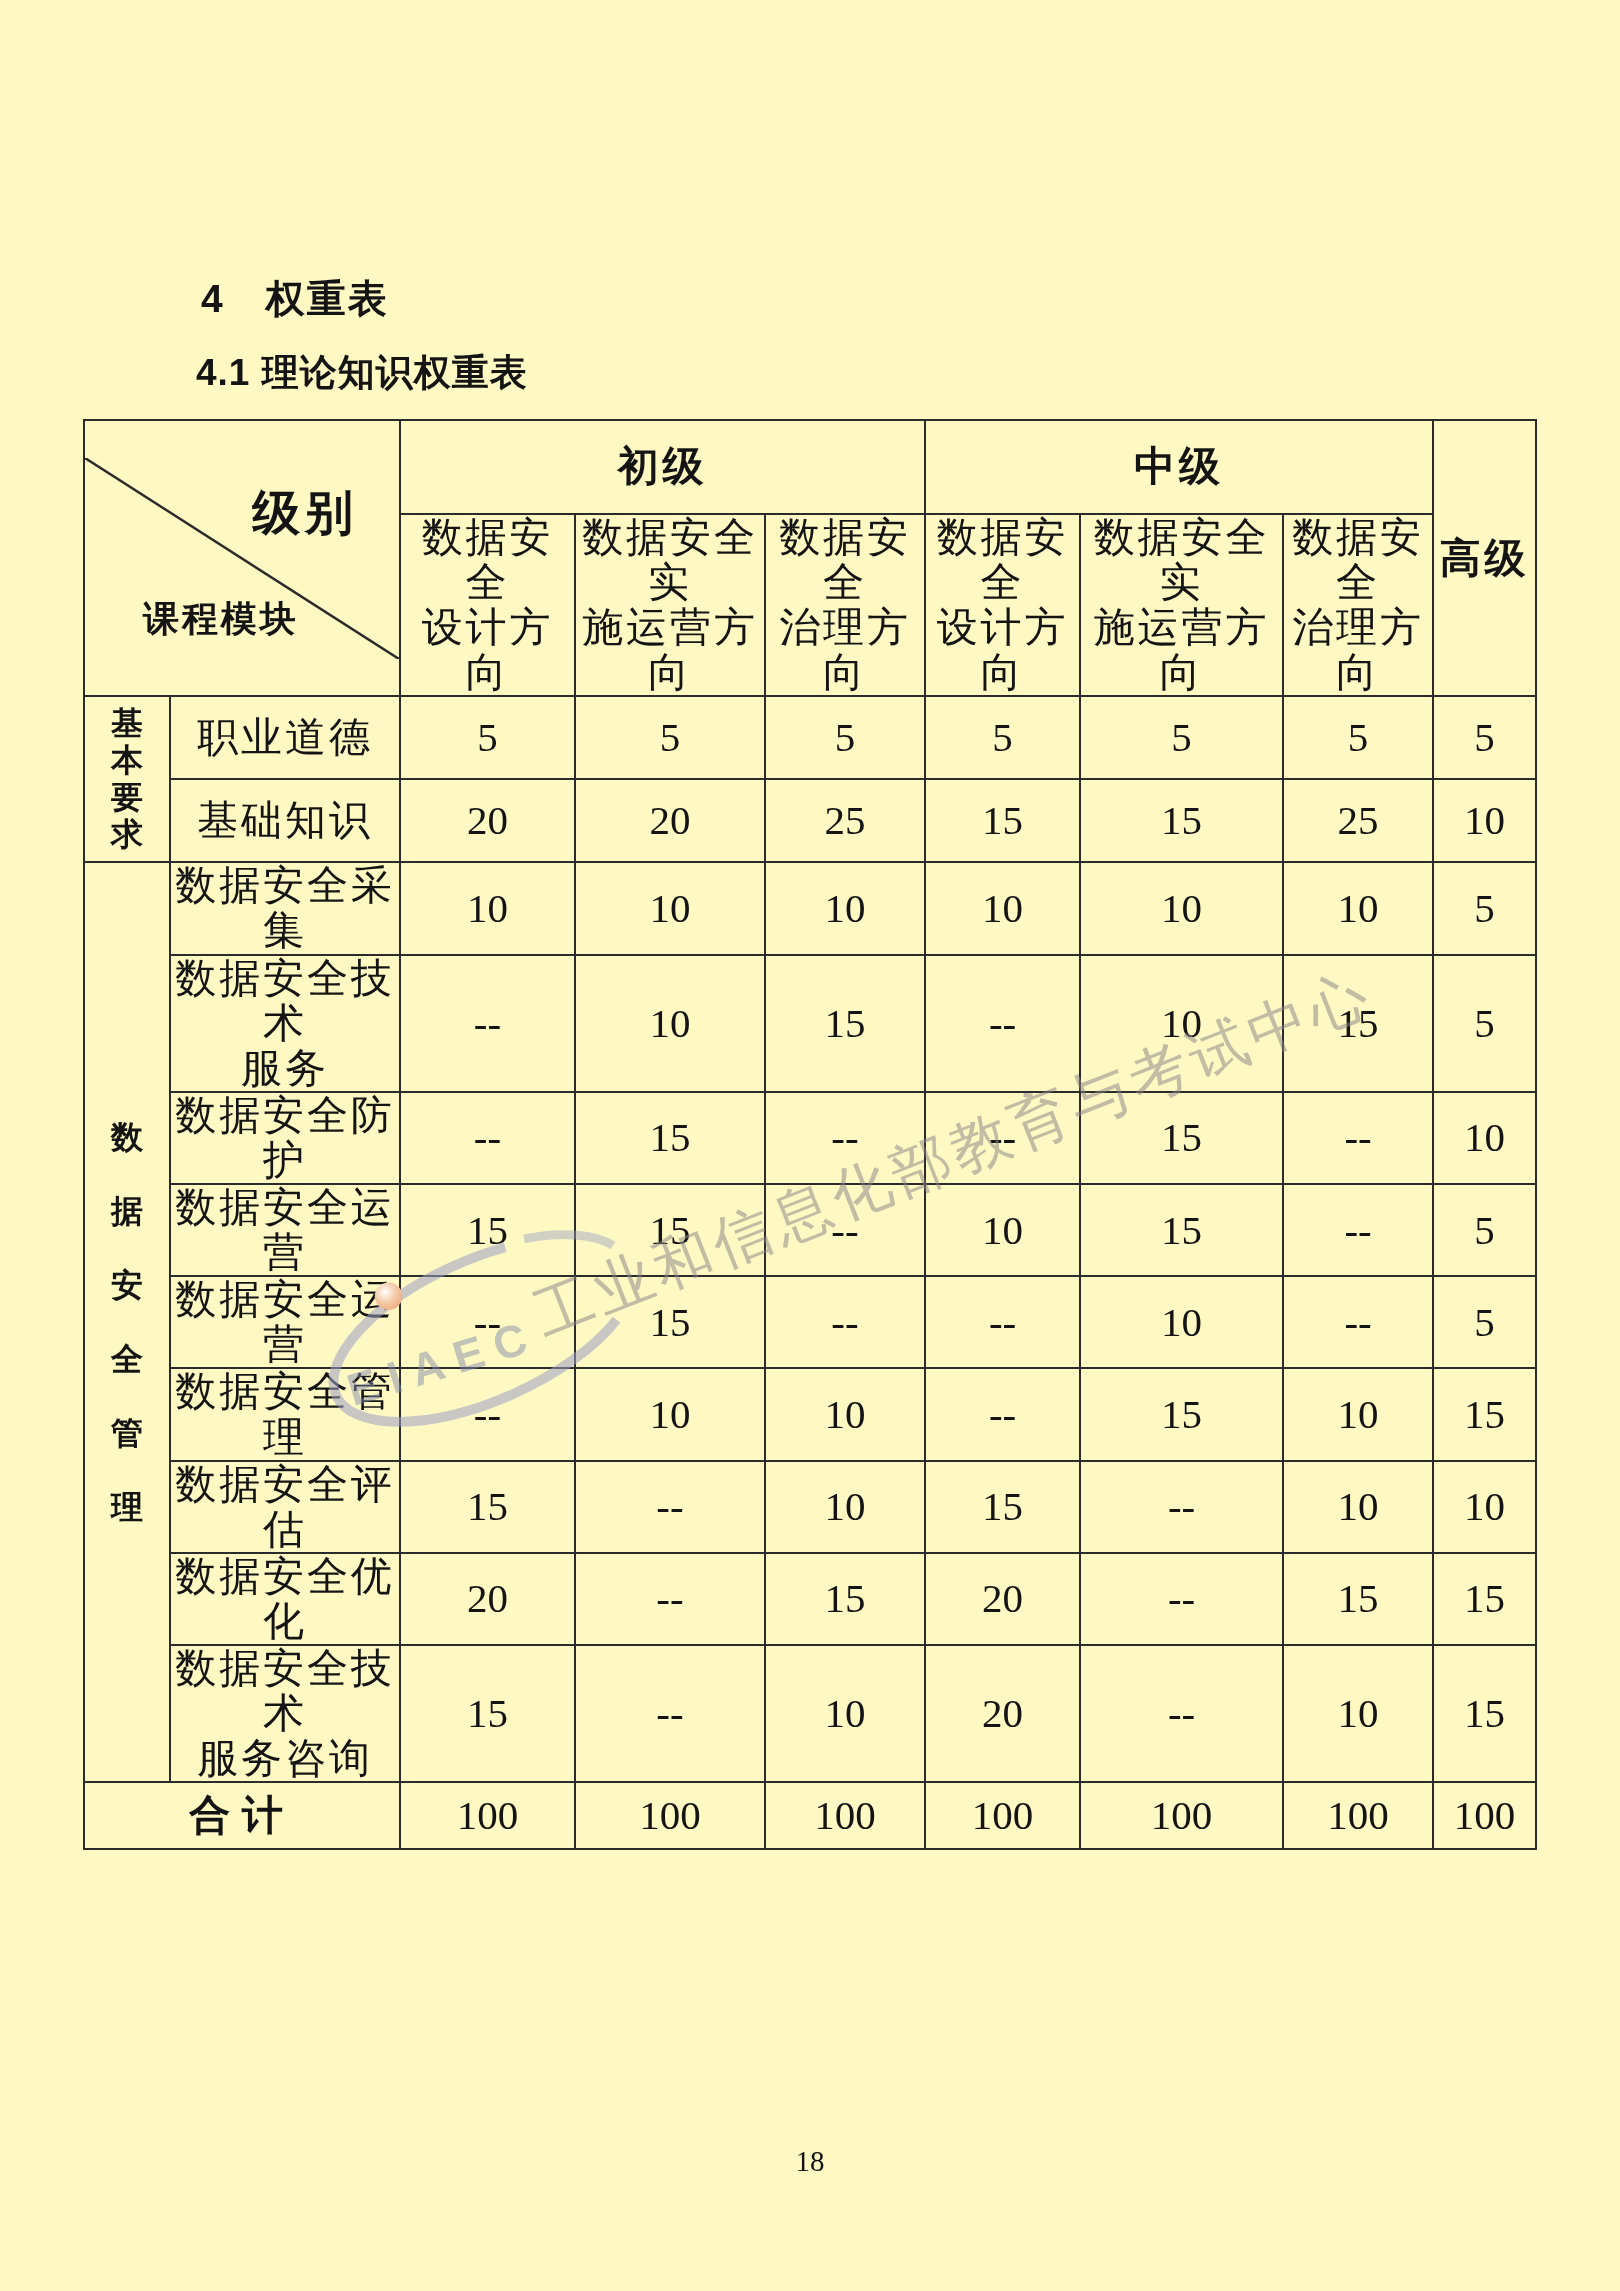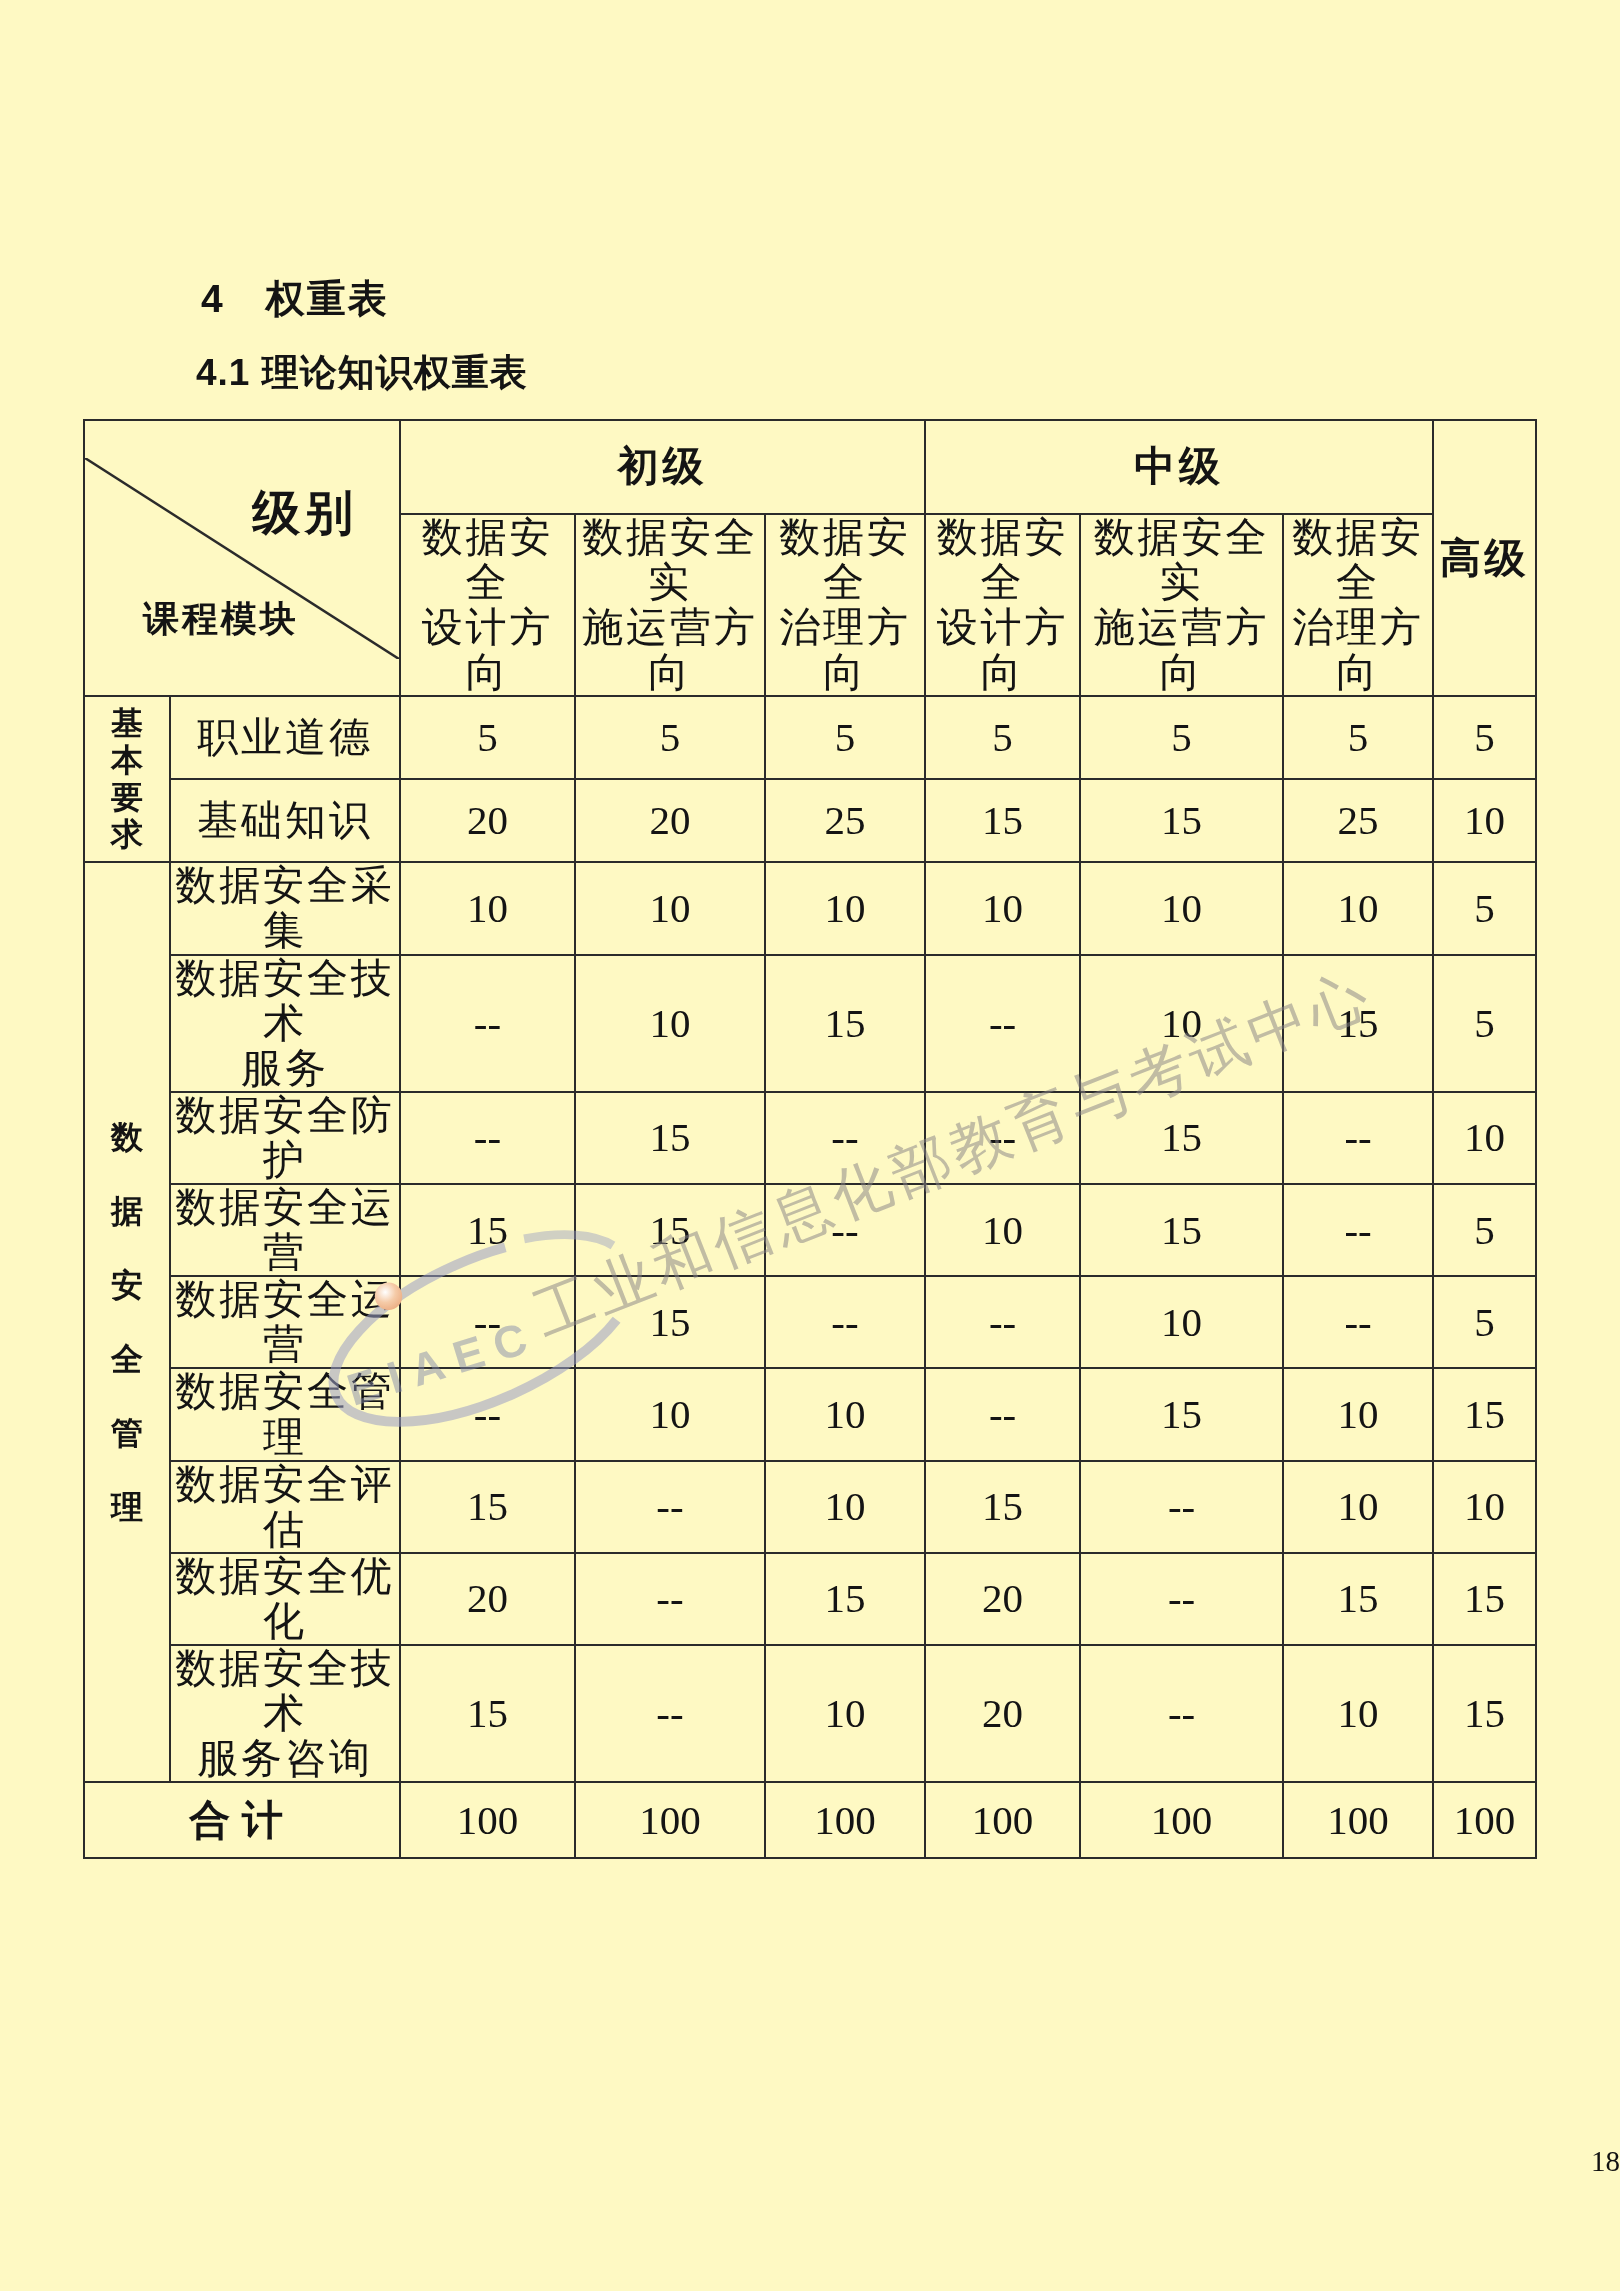--- a/index.html
+++ b/index.html
@@ -23,21 +23,21 @@
     border-collapse:collapse;table-layout:fixed;
   }
   table.weights,table.weights td{border:2px solid #2b2b2b;}
   table.weights{border-width:2.9px;}
   table.weights td{
     text-align:center;vertical-align:middle;padding:0;
     font-size:41px;line-height:1.1;
   }
   tbody tr.body-first td{border-top:2.9px solid #2b2b2b;}
   tr.rh1{height:94px;} tr.rh2{height:107px;padding-left:28px;}
-  tr.r76{height:74px;} tr.r77{height:75px;} tr.r78{height:76px;}
+  tr.r76{height:74px;} tr.r77{height:75px;} tr.r78{height:67px;}
   tr.r110{height:108px;} tr.r107{height:105px;}
   td.level-hdr{font-size:36px;font-weight:bold;letter-spacing:3.9px;font-family:"Liberation Serif",serif;}
   td.dir-hdr{font-size:32px;letter-spacing:2.9px;white-space:pre-line;line-height:1.55;}
   td.module{font-size:30px;letter-spacing:2.9px;white-space:pre-line;line-height:1.45;}
   td.corner-td{padding:0;}
   .corner{position:relative;width:100%;height:201px;}
   .corner svg{position:absolute;left:0;top:0;width:100%;height:100%;}
   .corner .lv{position:absolute;top:29px;right:41px;font-size:48px;font-weight:bold;letter-spacing:4.9px;}
   .corner .md{position:absolute;bottom:19.6px;left:58px;font-size:36px;font-weight:bold;letter-spacing:2.9px;}
   .vlabel{
@@ -47,21 +47,21 @@
   .vlabel.tall{line-height:74px;}
   td.total-lbl{font-size:39px;font-weight:bold;letter-spacing:11.8px;}
   .watermark{
     position:absolute;left:537px;top:1279px;
     transform:rotate(-21.5deg);transform-origin:left center;
     font-size:59px;letter-spacing:4.9px;white-space:nowrap;
     color:rgba(136,132,134,0.52);pointer-events:none;z-index:3;
   }
   .logo{position:absolute;left:312px;top:1210px;width:510px;height:304px;pointer-events:none;z-index:3;}
   .pagenum{
-    position:absolute;left:0;right:0;top:2145px;text-align:right;
+    position:absolute;left:0;right:0;top:2145px;text-align:center;
     font-size:29px;color:#111;
   }
 </style>
 </head>
 <body>
 
 <div id="page">
 
   <div class="h1">4　权重表</div>
   <div class="h2">4.1 理论知识权重表</div>

